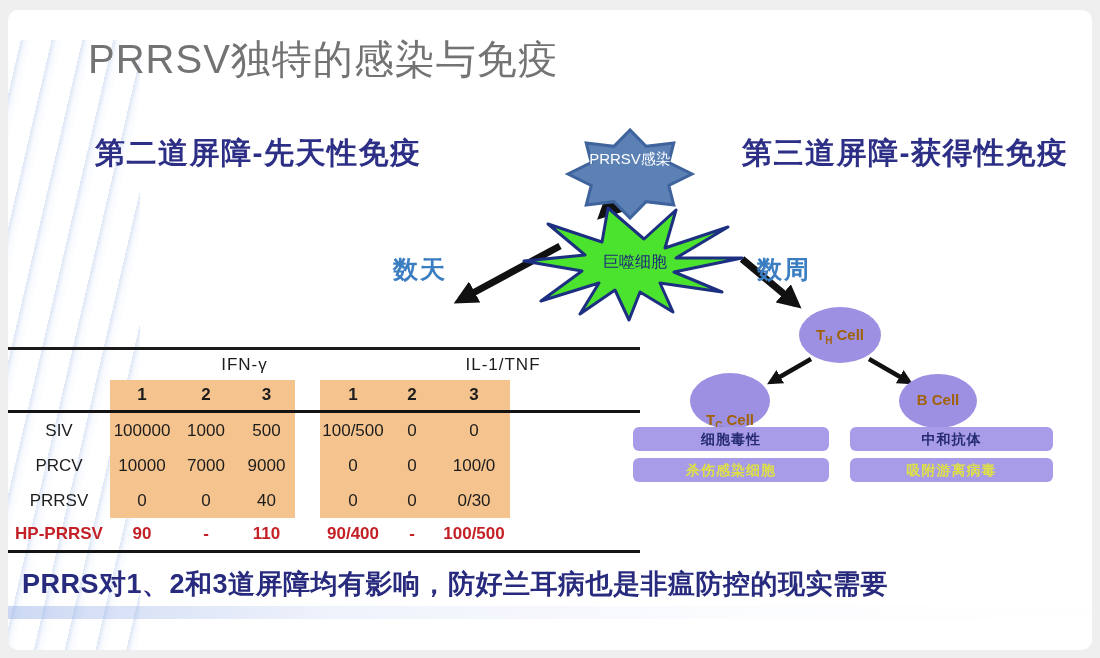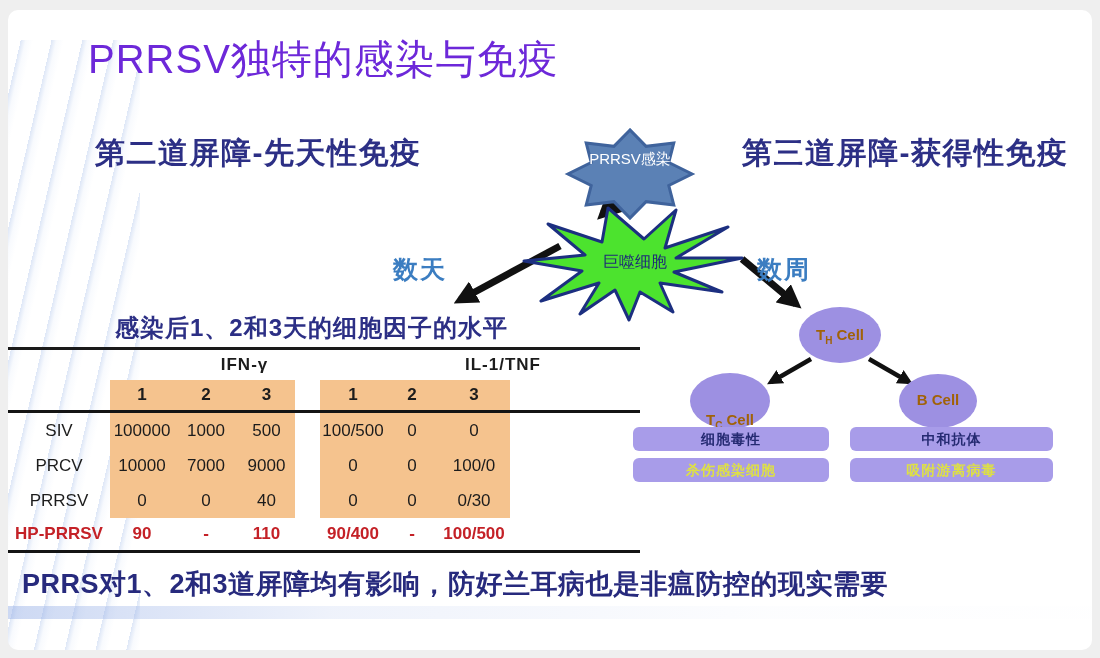--- a/index.html
+++ b/index.html
@@ -3,21 +3,21 @@
 <meta charset="utf-8">
 <style>
   html,body{margin:0;padding:0;}
   body{width:1100px;height:658px;position:relative;font-family:"Liberation Sans","DejaVu Sans",sans-serif;background:#efefef;overflow:hidden;}
   .frame{position:absolute;inset:0;background:#efefef;}
   .slide{position:absolute;left:8px;top:10px;width:1084px;height:640px;background:#ffffff;border-radius:10px;overflow:hidden;}
   .deco-left{position:absolute;left:-18px;top:30px;width:150px;height:620px;pointer-events:none;
     background:repeating-linear-gradient(103deg,rgba(145,175,228,0.30) 0px,rgba(205,220,245,0.14) 5px,rgba(255,255,255,0) 12px,rgba(255,255,255,0) 30px);}
   .bottom-band{position:absolute;left:0;top:596px;width:100%;height:13px;pointer-events:none;
     background:linear-gradient(90deg,rgba(150,175,230,0.48),rgba(190,205,240,0.25) 30%,rgba(235,240,250,0.14) 70%,rgba(246,248,252,0.08));}
-  .slide-title{position:absolute;left:80px;top:22px;font-size:40px;font-weight:500;color:#6d28d9;letter-spacing:1px;}
+  .slide-title{position:absolute;left:80px;top:22px;font-size:40px;font-weight:500;color:#737373;letter-spacing:1px;}
   .barrier-heading{position:absolute;top:123px;font-size:30px;font-weight:bold;color:#2c2f85;letter-spacing:1.5px;}
   .heading-left{left:87px;}
   .heading-right{left:734px;}
   .time-label{position:absolute;top:243px;font-size:25px;font-weight:bold;color:#3b7dc1;letter-spacing:2px;}
   .days{left:385px;}
   .weeks{left:749px;}
   svg.diagram{position:absolute;left:0;top:0;width:1084px;height:640px;pointer-events:none;}
   .shape-label{position:absolute;text-align:center;font-weight:normal;}
   .star-label{left:577px;top:139px;width:90px;font-size:15px;line-height:1.3;color:#ffffff;}
   .burst-label{left:567px;top:242px;width:120px;font-size:16px;color:#1e2a78;}
@@ -30,21 +30,21 @@
   .fb-navy{color:#252a72;}
   .fb-yellow{color:#dee045;}
   .fb-r1{top:417px;}
   .fb-r2{top:448px;}
   .fb-left{left:625px;width:196px;}
   .fb-right{left:842px;width:203px;}
   .table-title{position:absolute;left:107px;top:302px;font-size:24px;font-weight:bold;color:#2c2f85;letter-spacing:1px;}
   table.cyto{position:absolute;left:0;top:337px;width:632px;border-collapse:collapse;table-layout:fixed;}
   table.cyto td{padding:0;margin:0;text-align:center;vertical-align:middle;font-size:17px;color:#1c1c1c;}
   tr.row-gh td{border-top:3px solid #1a1a1a;height:30px;}
-  .gh{font-weight:bold;color:#2b2d7e;letter-spacing:1px;}
+  .gh{font-weight:normal;color:#2b2d7e;letter-spacing:1px;}
   .gh span{position:relative;}
   .gh-left span{left:42px;}
   .gh-right span{left:88px;}
   tr.row-days td{border-bottom:3px solid #141414;height:30px;font-weight:bold;}
   tr.row-data td{height:35px;}
   tr.row-hp td{border-bottom:3px solid #141414;height:32px;color:#c42127;font-weight:bold;}
   td.orange{background:#f5c38e;}
   td.lbl{text-align:left;padding-left:20px;}
   .bottom-note{position:absolute;left:14px;top:556px;width:1060px;font-size:27px;font-weight:bold;color:#272a7d;letter-spacing:0.5px;}
 </style>
@@ -93,21 +93,20 @@
 
     <div class="cell-label th-label"><span>T</span><sub>H</sub> <span>Cell</span></div>
     <div class="cell-label tc-label"><span>T</span><sub>C</sub> <span>Cell</span></div>
     <div class="cell-label b-label">B Cell</div>
 
     <div class="func-box fb-r1 fb-left fb-navy">细胞毒性</div>
     <div class="func-box fb-r1 fb-right fb-navy">中和抗体</div>
     <div class="func-box fb-r2 fb-left fb-yellow">杀伤感染细胞</div>
     <div class="func-box fb-r2 fb-right fb-yellow">吸附游离病毒</div>
 
-    <div class="table-title">感染后1、2和3天的细胞因子的水平</div>
 
     <table class="cyto">
       <colgroup>
         <col style="width:102px">
           <col style="width:64px">
           <col style="width:64px">
           <col style="width:57px">
         <col style="width:25px">
           <col style="width:66px">
           <col style="width:52px">

